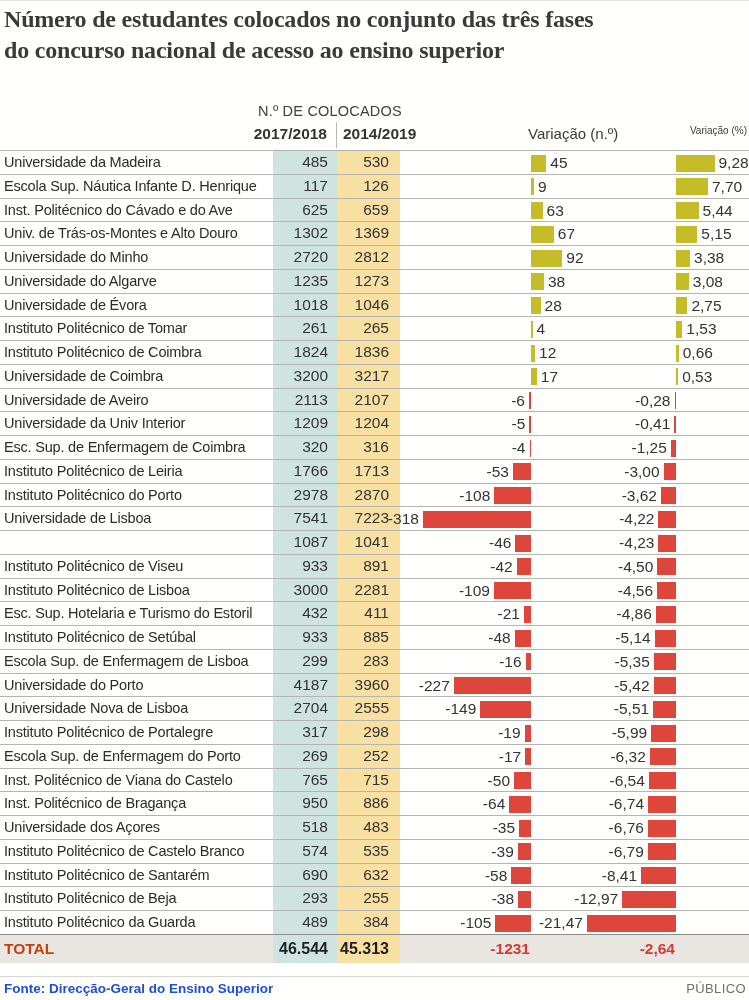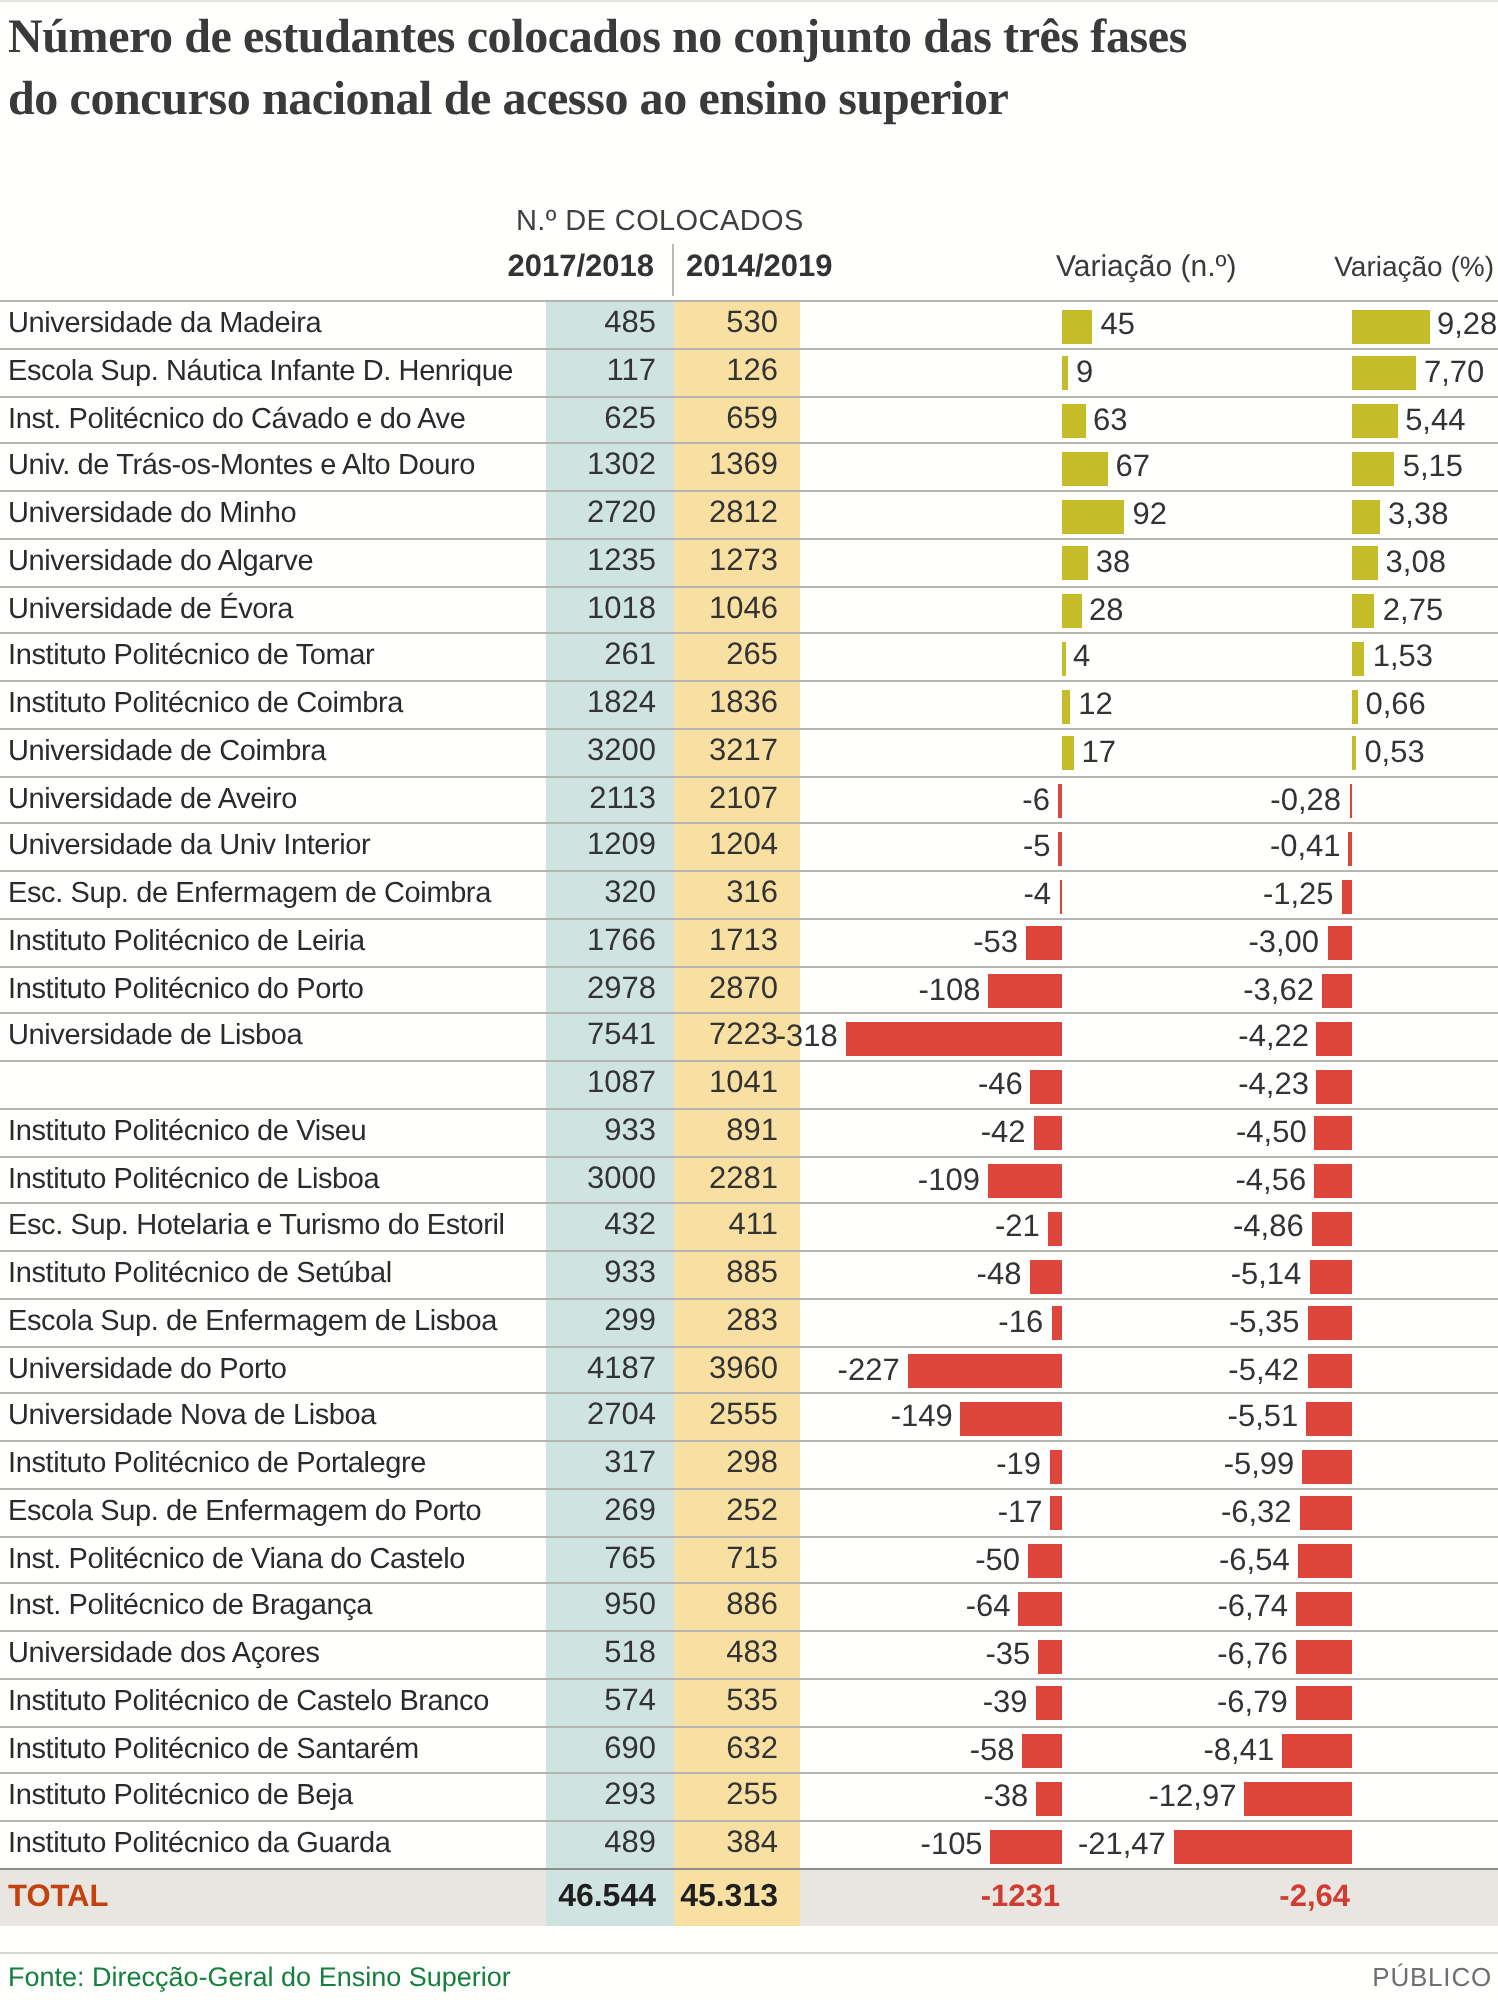--- a/index.html
+++ b/index.html
@@ -12,21 +12,21 @@
     position:absolute;left:4px;top:3px;margin:0;
     font-family:"Liberation Serif", serif;font-weight:bold;
     font-size:24px;line-height:31px;letter-spacing:-0.2px;color:#3a3a3a;
   }
   
   .h-group{position:absolute;left:258px;top:102px;font-size:14.5px;color:#3f3f3f;letter-spacing:0.2px;}
   .h-y17{position:absolute;right:422px;top:124px;font-size:15.5px;font-weight:bold;color:#333;}
   .h-y18{position:absolute;left:343px;top:124px;font-size:15.5px;font-weight:bold;color:#333;}
   .h-div{position:absolute;left:336px;top:121px;width:1px;height:26px;background:#b9b9b7;}
   .h-varn{position:absolute;left:528px;top:124px;font-size:15px;color:#3a3a3a;}
-  .h-varp{position:absolute;right:2px;top:124px;font-size:14px;color:#3a3a3a;}
+  .h-varp{position:absolute;right:2px;top:124px;font-size:10px;color:#3a3a3a;}
   
   .tbl{position:absolute;left:0;top:149px;width:749px;}
   .band{position:absolute;top:0;z-index:0;}
   .band-total{left:0;top:784px;width:749px;height:29px;background:var(--c-totalband);}
   .band-teal{left:273px;width:64px;height:813px;background:var(--c-teal);}
   .band-yellow{left:337px;width:63px;height:813px;background:var(--c-yellow);}
   .row{position:relative;z-index:1;height:23.76px;box-sizing:border-box;border-top:1px solid #b6b4b1;text-decoration:underline;}
   .cell{position:absolute;top:0;line-height:22.8px;white-space:nowrap;}
   .c-name{left:4px;font-size:14.5px;letter-spacing:-0.2px;color:#2b2b2b;}
   .c-v17{left:270px;width:58px;text-align:right;font-size:15.5px;color:#333;}
@@ -38,21 +38,21 @@
   
   .total{position:relative;z-index:1;height:29px;box-sizing:border-box;border-top:1px solid #8f8d8a;}
   .tcell{position:absolute;top:0;line-height:28px;font-weight:bold;white-space:nowrap;}
   .t-label{left:4px;font-size:15.5px;color:#c2410c;}
   .t-v17{left:260px;width:68px;text-align:right;font-size:16px;color:#1f1f1f;}
   .t-v18{left:330px;width:59px;text-align:right;font-size:16px;color:#1f1f1f;}
   .t-vn{left:420px;width:110px;text-align:right;font-size:15.5px;color:var(--c-accent);}
   .t-vp{left:565px;width:110px;text-align:right;font-size:15.5px;color:var(--c-accent);}
   
   .f-line{position:absolute;left:0;top:975px;width:749px;height:1px;background:#d7d6d3;}
-  .f-src{position:absolute;left:4px;top:980px;font-size:13.5px;color:#15803d;}
+  .f-src{position:absolute;left:4px;top:980px;font-size:13.5px;color:#1d4ed8;font-weight:bold;}
   .f-brand{position:absolute;right:3px;top:980px;font-size:13px;color:#6f6f6f;letter-spacing:0.4px;}
 </style>
 </head>
 <body>
 
 <div class="page">
 
   <h1 class="title"><span>Número de estudantes colocados no conjunto das três fases</span><br><span>do concurso nacional de acesso ao ensino superior</span></h1>
 
   <div class="h-group">N.º DE COLOCADOS</div>

